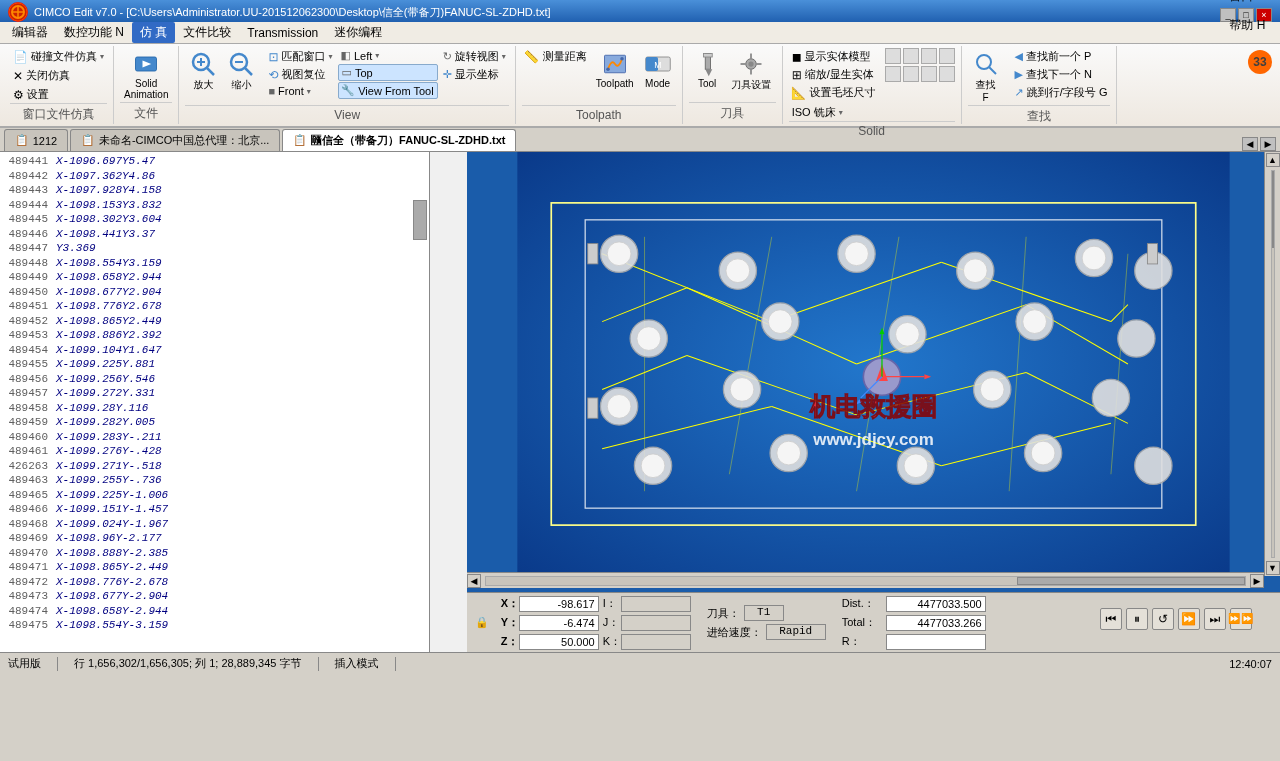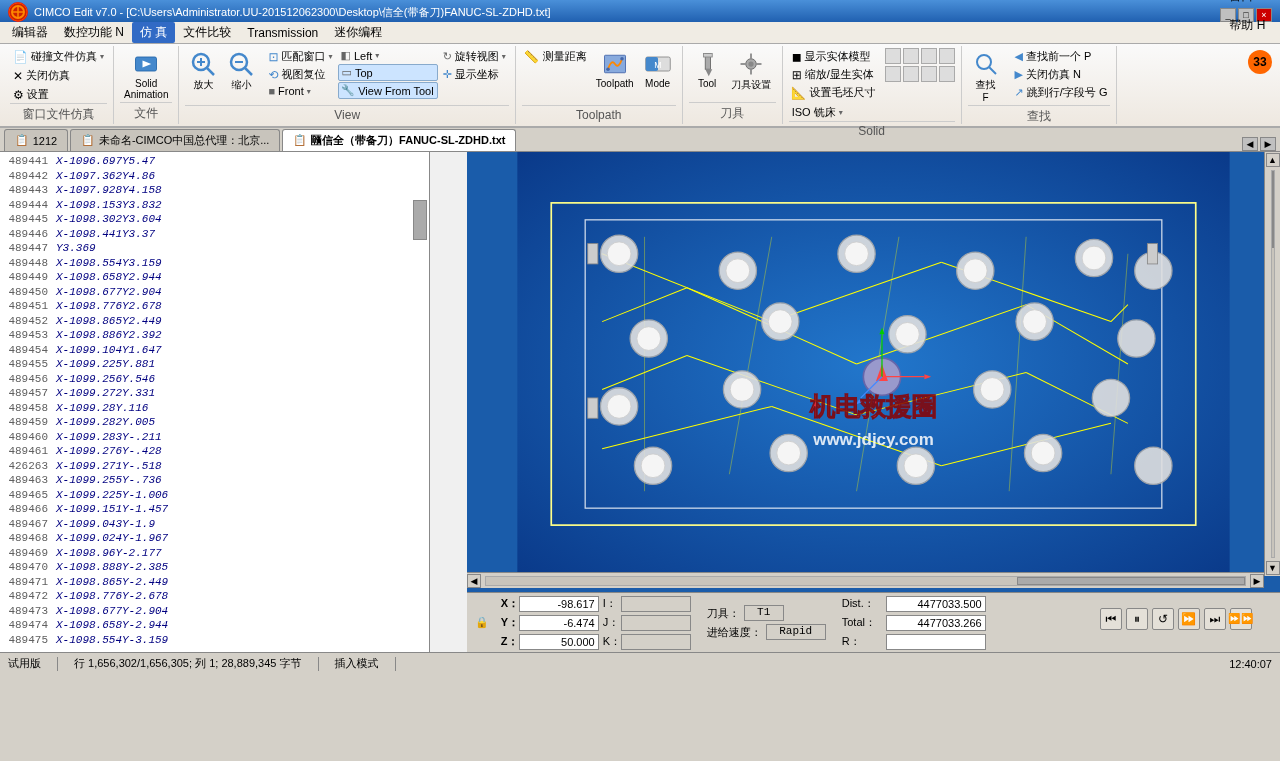--- a/index.html
+++ b/index.html
@@ -601,34 +601,34 @@
             </div>
             <span style="font-size:10px;">查找<br>F</span>
           </div>
           <div class="ribbon-col">
             <div class="ribbon-btn-small">
               <span style="font-size:11px;color:#4488cc;">◀</span>
               <span>查找前一个 P</span>
             </div>
             <div class="ribbon-btn-small">
               <span style="font-size:11px;color:#4488cc;">▶</span>
-              <span>关闭仿真 N</span>
+              <span>查找下一个 N</span>
             </div>
             <div class="ribbon-btn-small">
               <span style="font-size:11px;color:#4488cc;">↗</span>
               <span>跳到行/字段号 G</span>
             </div>
           </div>
         </div>
       </div>
       <div class="ribbon-group-label">查找</div>
     </div>
 
     <div style="margin-left:auto;padding:4px;font-size:11px;display:flex;align-items:flex-start;">
-      <div style="background:#ff6600;color:#000000;width:24px;height:24px;border-radius:50%;display:flex;align-items:center;justify-content:center;font-weight:bold;font-size:12px;">33</div>
+      <div style="background:#ff6600;color:#404040;width:24px;height:24px;border-radius:50%;display:flex;align-items:center;justify-content:center;font-weight:bold;font-size:12px;">33</div>
     </div>
   </div>
 </div>
 
 <div class="doc-tabs">
   <div class="doc-tab">
     <span>📋</span>
     <span>1212</span>
   </div>
   <div class="doc-tab">
@@ -744,24 +744,20 @@
         </div>
         <div class="code-line">
           <span class="line-num">489465</span>
           <span class="line-code">X-1099.225Y-1.006</span>
         </div>
         <div class="code-line">
           <span class="line-num">489466</span>
           <span class="line-code">X-1099.151Y-1.457</span>
         </div>
         <div class="code-line">
-          <span class="line-num">489467</span>
-          <span class="line-code">X-1099.043Y-1.9</span>
-        </div>
-        <div class="code-line">
           <span class="line-num">489468</span>
           <span class="line-code">X-1099.024Y-1.967</span>
         </div>
         <div class="code-line">
           <span class="line-num">489469</span>
           <span class="line-code">X-1098.96Y-2.177</span>
         </div>
         <div class="code-line">
           <span class="line-num">489470</span>
           <span class="line-code">X-1098.888Y-2.385</span>

